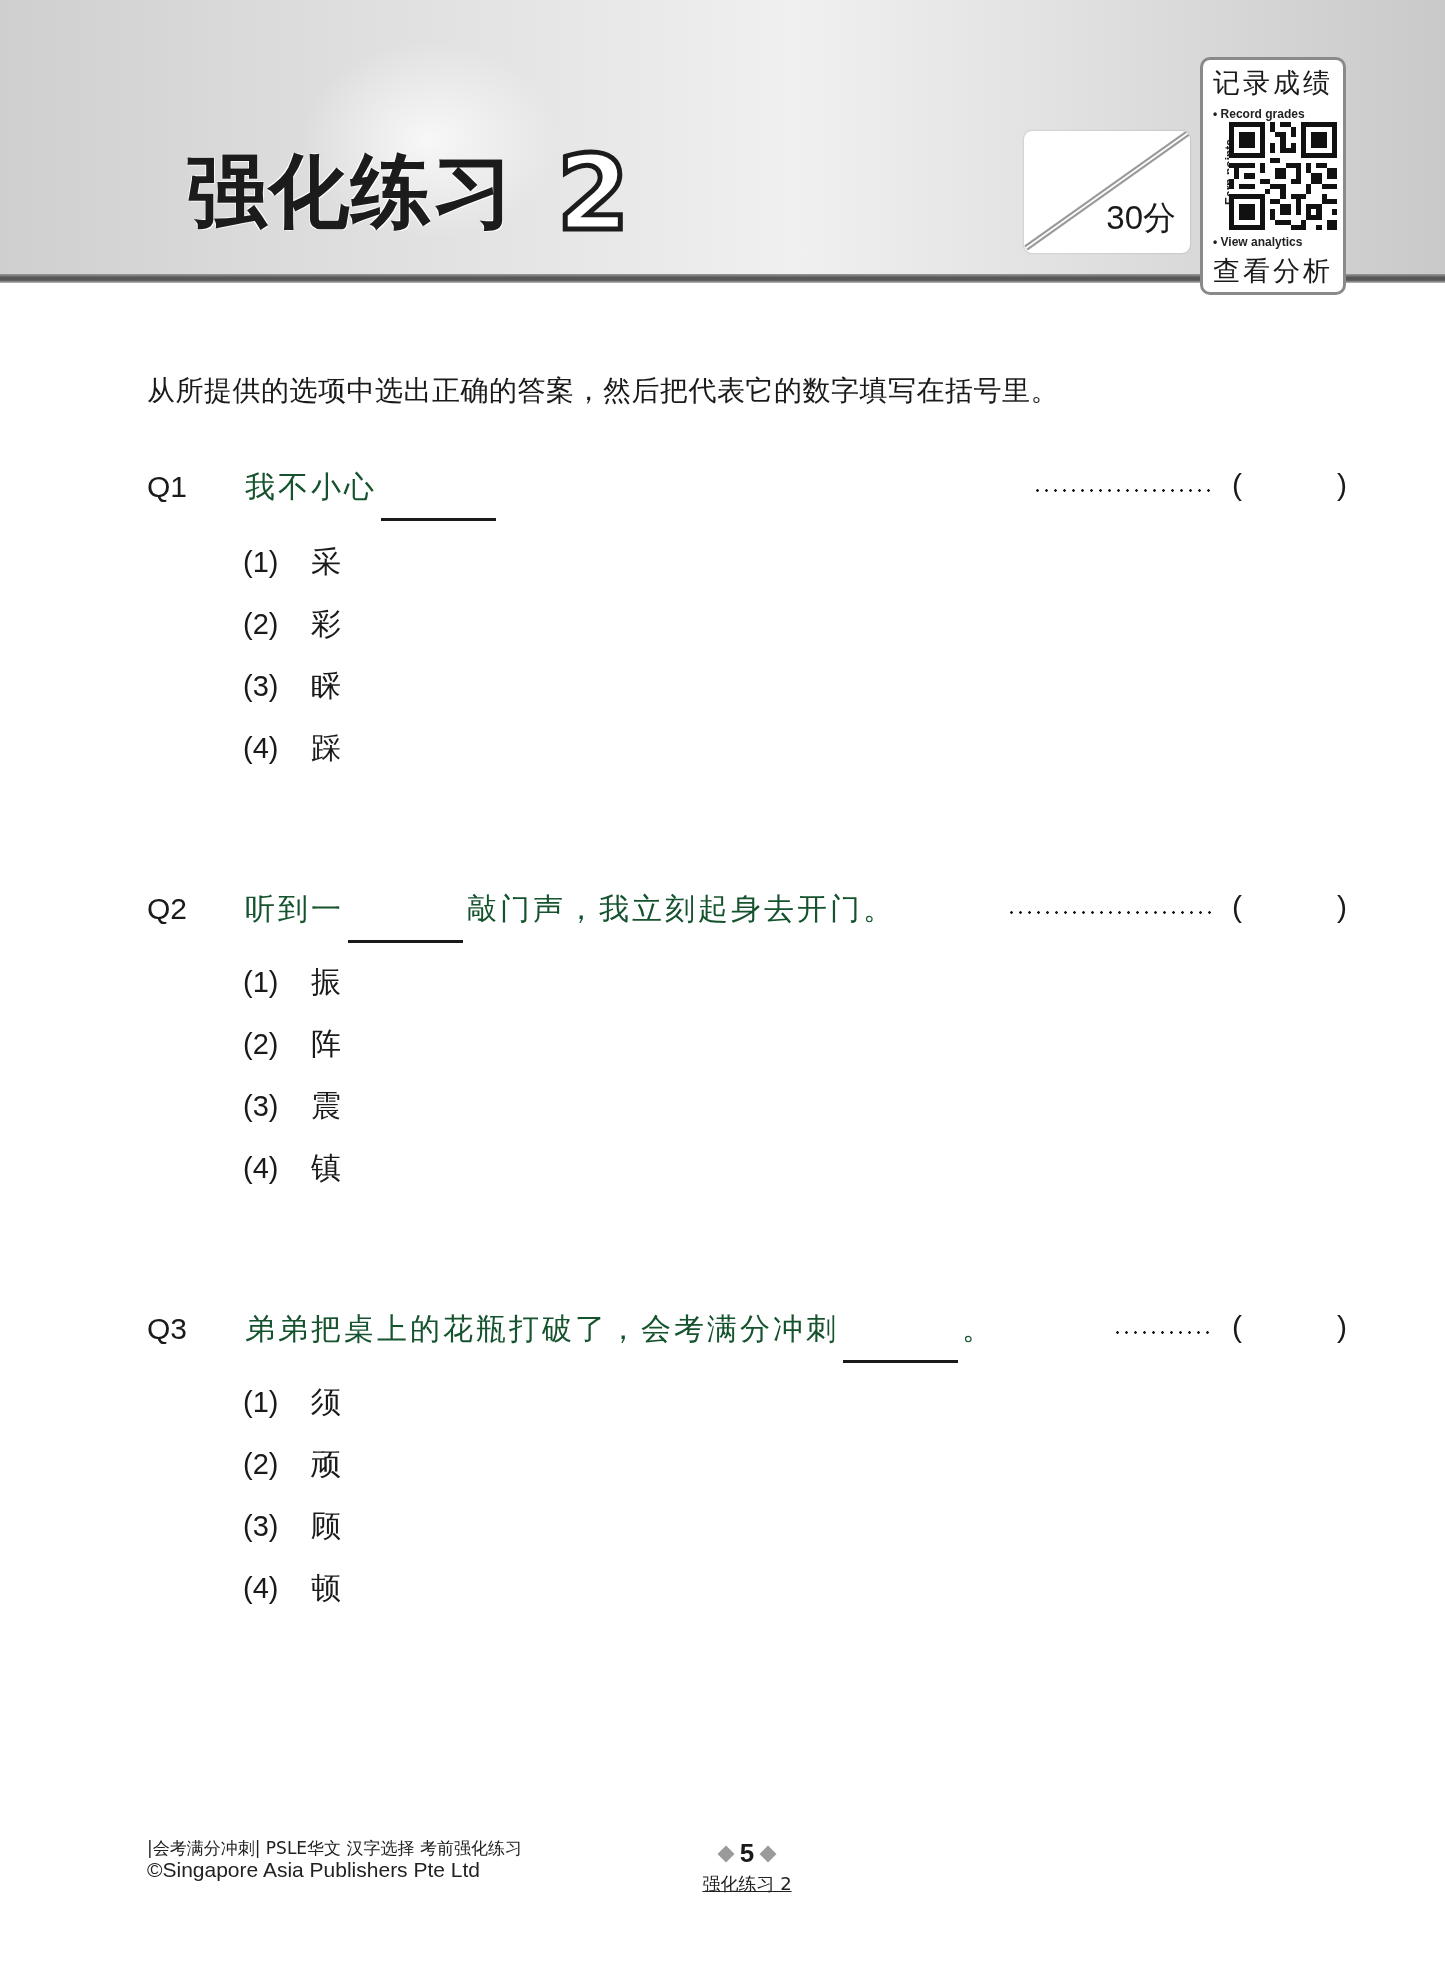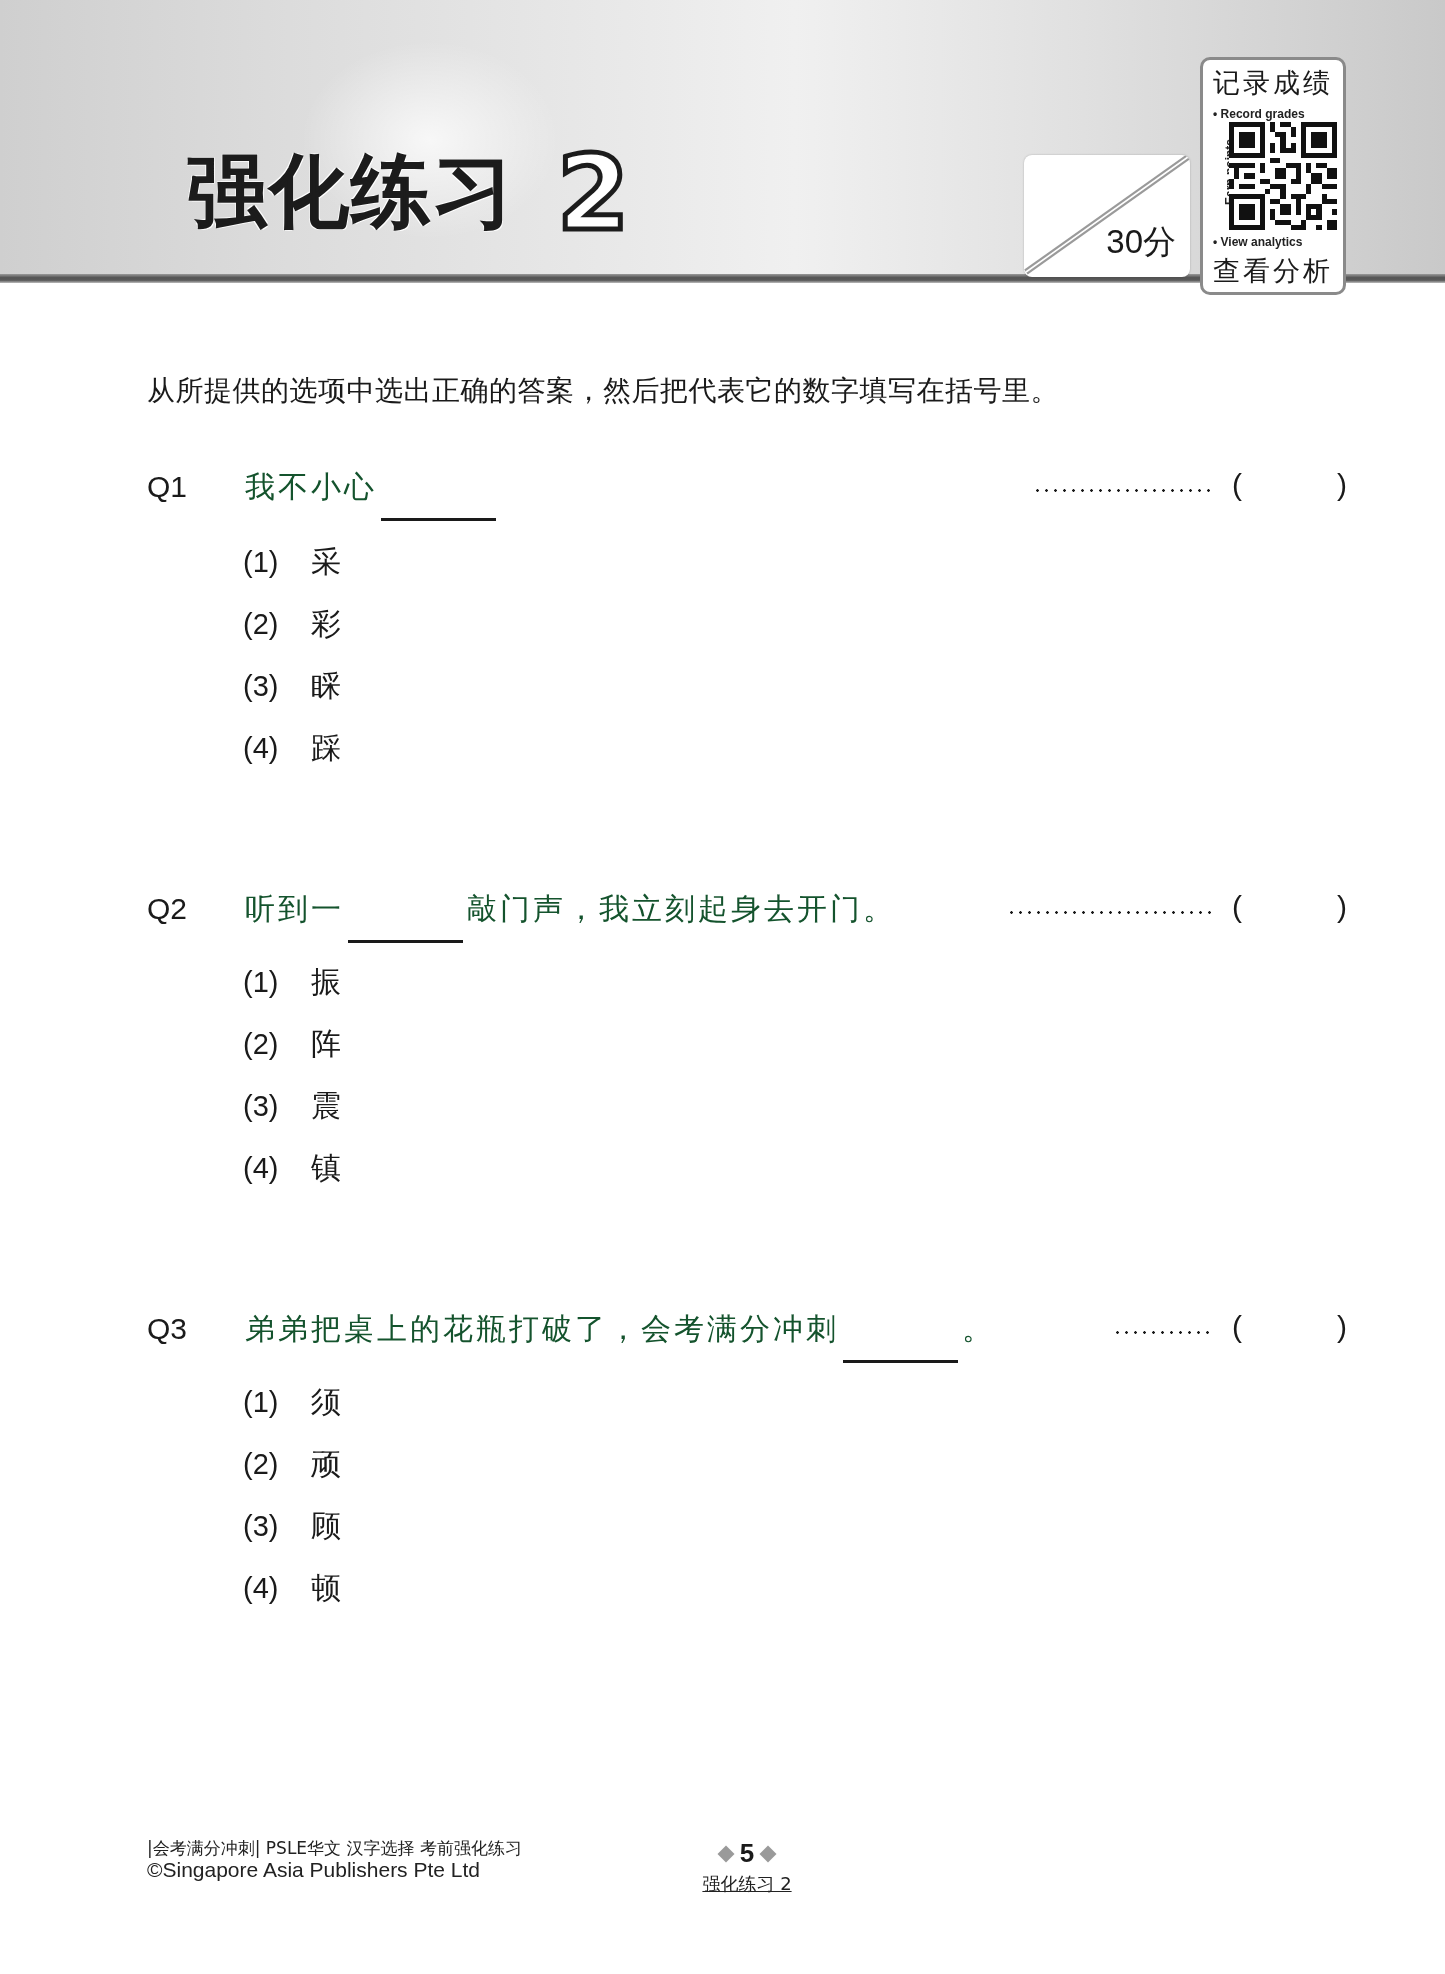--- a/index.html
+++ b/index.html
@@ -32,21 +32,20 @@
     -webkit-text-stroke: 3px #1c1c1c;
   }
   .title-num {
     margin-left: 42px; font-family: "DejaVu Sans", sans-serif; font-weight: bold;
     font-size: 104px; color: #ffffff; -webkit-text-stroke: 5px #1c1c1c; line-height: 1;
   }
   .score-box {
     position: absolute; left: 1024px; top: 131px; width: 166px; height: 122px;
     background: #fff; border-radius: 8px; overflow: hidden;
     box-shadow: 0 0 2px rgba(0,0,0,0.25);
-    margin-top: 24px;
   }
   .score-box svg { position: absolute; left: 0; top: 0; }
   .score-value {
     position: absolute; right: 14px; bottom: 12px; font-size: 33px; color: #1a1a1a;
     font-family: "Liberation Sans", sans-serif;
   }
   .qr-card {
     position: absolute; left: 1200px; top: 57px; width: 146px; height: 238px;
     background: #fff; border: 3px solid #8a8a8a; border-radius: 10px; box-sizing: border-box;
   }

